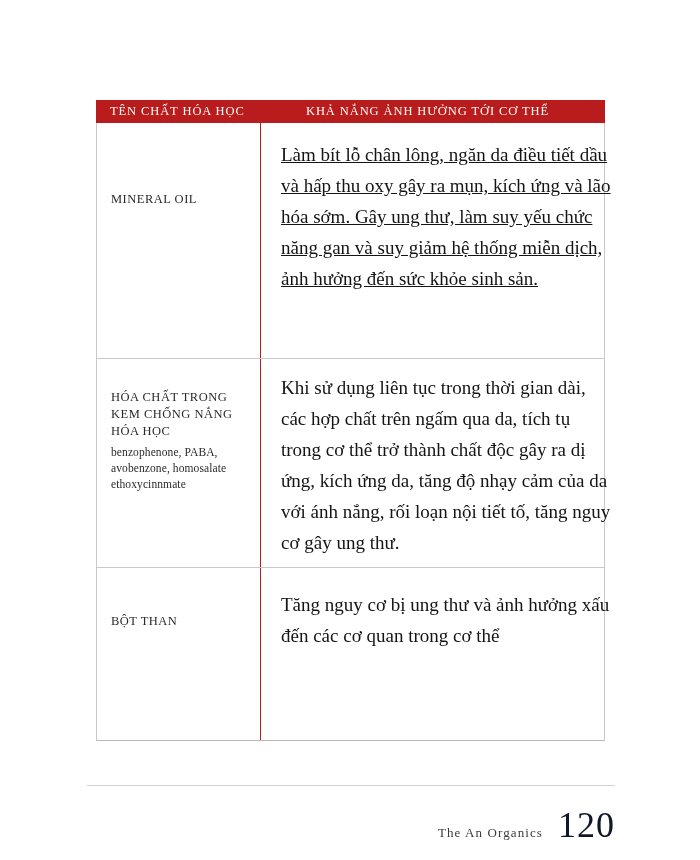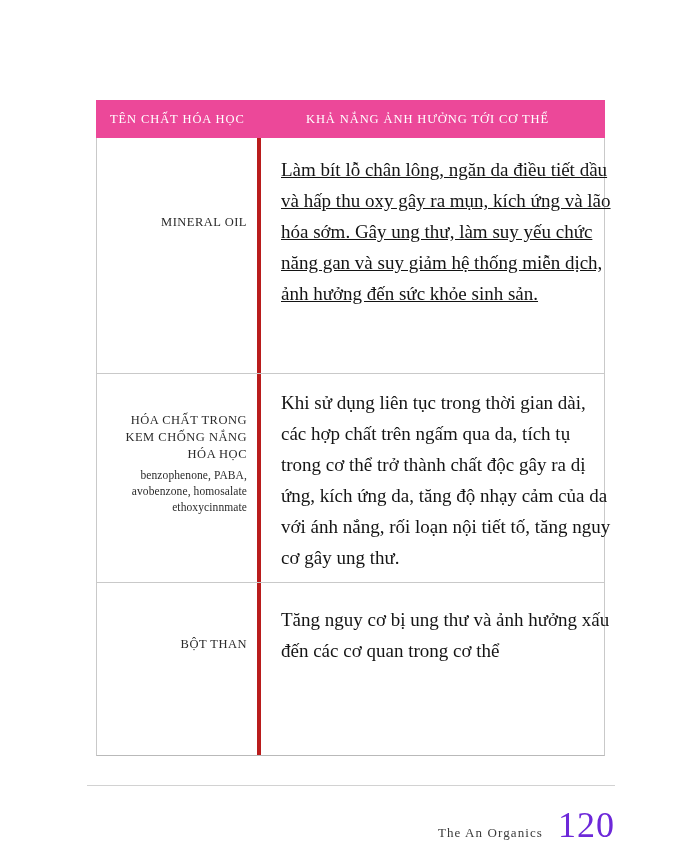--- a/index.html
+++ b/index.html
@@ -25,22 +25,22 @@
   
   .table {
     position: absolute;
     left: 96px;
     top: 100px;
     width: 509px;
   }
 
   .thead {
     display: flex;
-    background: #ec4899;
-    height: 38px;
+    background: #b91c1c;
+    height: 23px;
     align-items: center;
   }
   .th {
     color: #ffffff;
     font-family: "Liberation Serif", "DejaVu Serif", serif;
     font-size: 12.5px;
     letter-spacing: 0.9px;
     white-space: nowrap;
   }
   .th-name {
@@ -68,27 +68,26 @@
     border-bottom: none;
   }
   .row-1 { height: 236px; }
   .row-2 { height: 172px; }
   .row-3 { height: 209px; }
 
   .cell-name {
     width: 164px;
     min-width: 164px;
     box-sizing: border-box;
-    border-right: 4px solid #b91c1c;
+    border-right: 1px solid #b91c1c;
     height: 100%;
-    padding: 16px 10px 0 14px;
+    padding: 8px 10px 0 14px;
     display: flex;
     flex-direction: column;
     justify-content: flex-start;
-    text-align: right;
   }
   .cell-effect {
     flex: 1;
     box-sizing: border-box;
     padding-left: 20px;
     padding-right: 0;
     height: 100%;
   }
 
   .chem-label {
@@ -141,21 +140,21 @@
   .brand {
     font-family: "Liberation Serif", "DejaVu Serif", serif;
     font-size: 13px;
     letter-spacing: 1.1px;
     color: #3a3a3a;
   }
   .page-number {
     font-family: "Liberation Serif", "DejaVu Serif", serif;
     font-size: 36px;
     letter-spacing: 1px;
-    color: #6d28d9;
+    color: #0f172a;
     line-height: 1;
   }
 </style>
 </head>
 <body>
 
 <div class="page">
 
   <div class="table">
 

